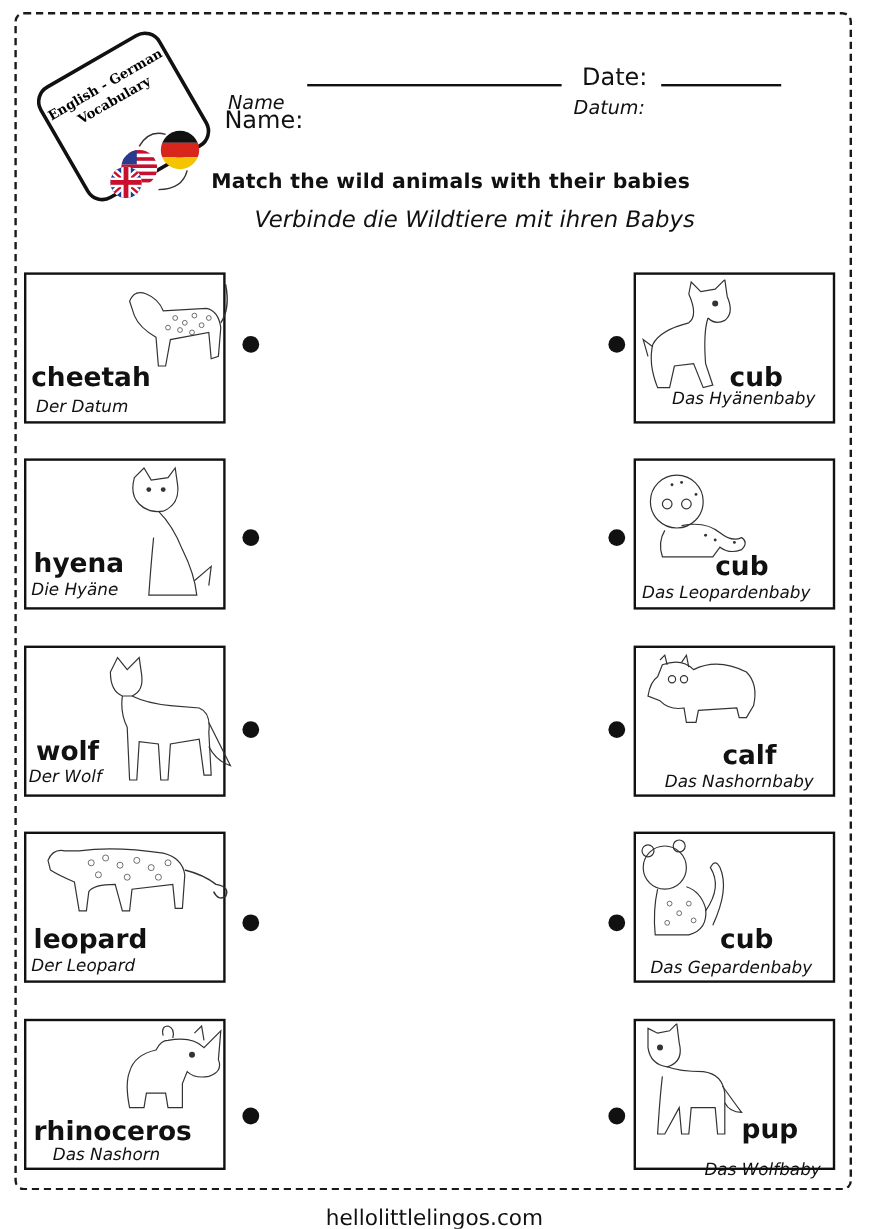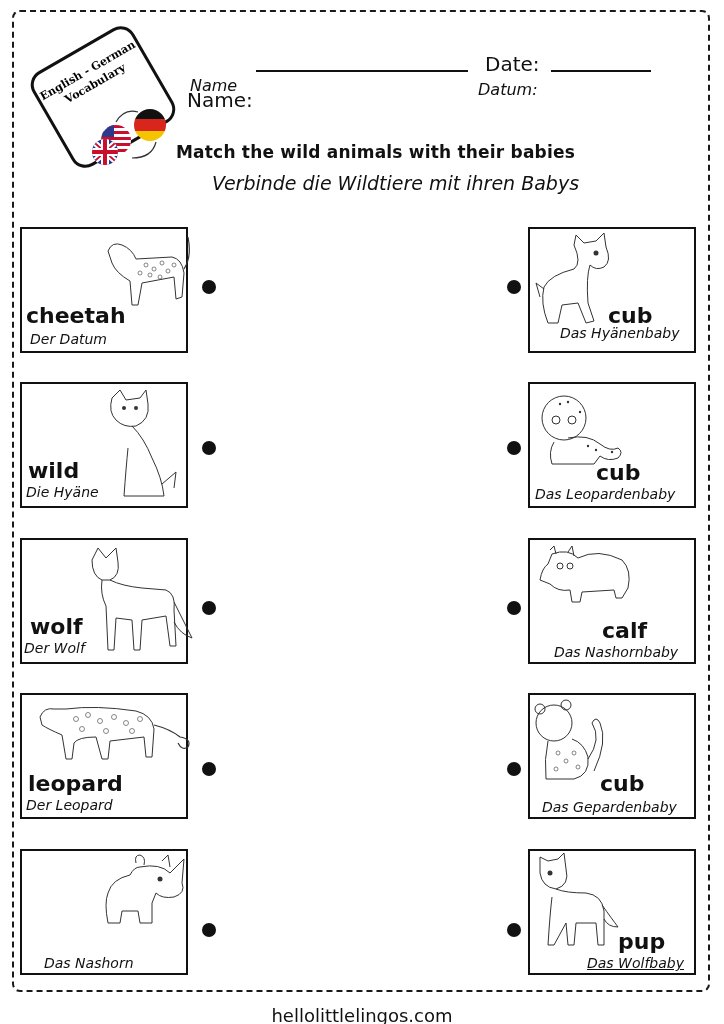--- a/index.html
+++ b/index.html
@@ -105,21 +105,21 @@
 <div class="dot" style="left:202px;top:280px;"></div>
 
 <div class="card" style="left:20px;top:382px;">
   <svg class="pic" style="left:82px;top:4px;width:88px;height:116px;" viewBox="0 0 88 116">
     <path d="M8 10 L16 2 L22 12 L36 10 L42 2 L44 16 Q46 32 32 38 Q20 40 12 32 Q4 24 8 10 Z" fill="none" stroke="#333" stroke-width="1"></path>
     <path d="M28 38 Q40 50 48 70 Q58 90 60 108 L20 108 Q22 80 24 60" fill="none" stroke="#333" stroke-width="1"></path>
     <path d="M58 96 L72 84 L70 100" fill="none" stroke="#333" stroke-width="1"></path>
     <circle cx="20" cy="20" r="2" fill="#333"></circle>
       <circle cx="32" cy="20" r="2" fill="#333"></circle>
   </svg>
-  <div class="en" style="left:6px;top:74px;">wild</div>
+  <div class="en" style="left:6px;top:74px;">hyena</div>
   <div class="de" style="left:4px;top:100px;">Die Hyäne</div>
 </div>
 <div class="dot" style="left:202px;top:441px;"></div>
 
 <div class="card" style="left:20px;top:538px;">
   <svg class="pic" style="left:60px;top:6px;width:112px;height:112px;" viewBox="0 0 112 112">
     <path d="M10 14 L16 2 L24 12 L34 2 L36 16 Q38 30 28 34 L20 34 Q10 30 10 14 Z" fill="none" stroke="#333" stroke-width="1"></path>
     <path d="M28 34 Q40 40 60 42 L84 44 Q94 48 92 64 L94 100 L88 100 L84 70 L60 74 L58 104 L52 104 L50 74 L34 72 L32 104 L26 104 L24 60 Q18 48 20 34" fill="none" stroke="#333" stroke-width="1"></path>
     <path d="M92 56 Q102 76 110 92 Q98 88 92 76" fill="none" stroke="#333" stroke-width="1"></path>
   </svg>
@@ -148,20 +148,21 @@
   <div class="de" style="left:4px;top:102px;">Der Leopard</div>
 </div>
 <div class="dot" style="left:202px;top:762px;"></div>
 
 <div class="card" style="left:20px;top:849px;">
   <svg class="pic" style="left:78px;top:2px;width:94px;height:76px;" viewBox="0 0 94 76">
     <path d="M36 10 Q34 2 40 2 Q46 4 44 12 M62 8 L68 2 L70 14" fill="none" stroke="#333" stroke-width="1"></path>
     <path d="M40 14 Q60 10 70 20 L84 6 L82 30 Q86 40 74 44 Q62 46 56 40 L52 50 L52 70 L40 70 L38 58 L22 58 L20 70 L8 70 Q4 50 8 40 Q12 26 30 22 Q34 14 40 14 Z" fill="none" stroke="#333" stroke-width="1"></path>
     <circle cx="60" cy="26" r="2.5" fill="#333"></circle>
   </svg>
+  <div class="en" style="left:6px;top:80px;">rhinoceros</div>
   <div class="de" style="left:22px;top:104px;">Das Nashorn</div>
 </div>
 <div class="dot" style="left:202px;top:923px;"></div>
 
 <div class="dot" style="left:507px;top:280px;"></div>
 <div class="card" style="left:528px;top:227px;">
   <svg class="pic" style="left:4px;top:4px;width:80px;height:94px;" viewBox="0 0 80 94">
     <path d="M40 12 L42 2 L50 10 L62 8 L70 0 L72 14 Q78 28 70 34 Q62 38 56 32" fill="none" stroke="#333" stroke-width="1"></path>
     <path d="M56 32 Q52 44 54 70 L60 88 L52 90 L44 70 L28 72 L24 90 L14 90 Q6 70 10 54 Q16 42 40 36 Q48 30 40 12" fill="none" stroke="#333" stroke-width="1"></path>
     <path d="M10 56 L2 50 L6 64" fill="none" stroke="#333" stroke-width="1"></path>
@@ -225,16 +226,16 @@
 
 <div class="dot" style="left:507px;top:923px;"></div>
 <div class="card" style="left:528px;top:849px;">
   <svg class="pic" style="left:6px;top:2px;width:90px;height:98px;" viewBox="0 0 90 98">
     <path d="M4 4 L12 8 L22 6 L28 0 L30 16 Q34 32 20 36 Q6 34 4 20 Z" fill="none" stroke="#333" stroke-width="1"></path>
     <circle cx="14" cy="20" r="2.5" fill="#333"></circle>
     <path d="M20 36 Q30 40 50 40 Q66 42 68 58 L68 92 L62 92 L60 70 L40 70 L38 92 L32 92 L30 70 L18 92 L12 92 Q14 60 16 44" fill="none" stroke="#333" stroke-width="1"></path>
     <path d="M66 52 Q76 66 82 74 Q72 74 68 66" fill="none" stroke="#333" stroke-width="1"></path>
   </svg>
   <div class="en" style="left:88px;top:78px;">pup</div>
-  <div class="de" style="left:57px;top:104px;text-decoration:underline;">Das Wolfbaby</div>
+  <div class="de" style="left:57px;top:116px;">Das Wolfbaby</div>
 </div>
 
 <div class="footer">hellolittlelingos.com</div>
 
 </body></html>

